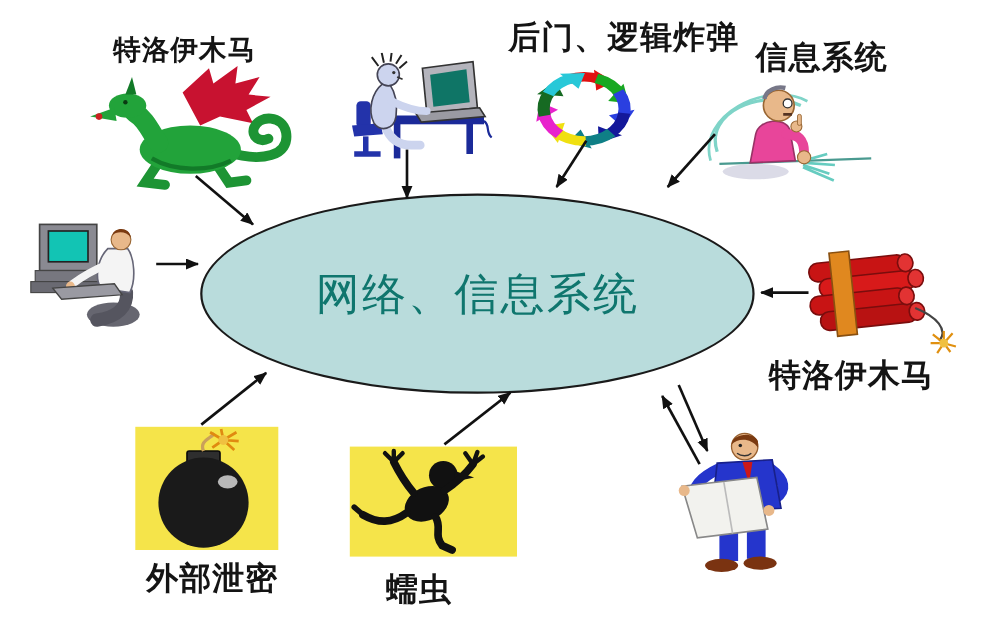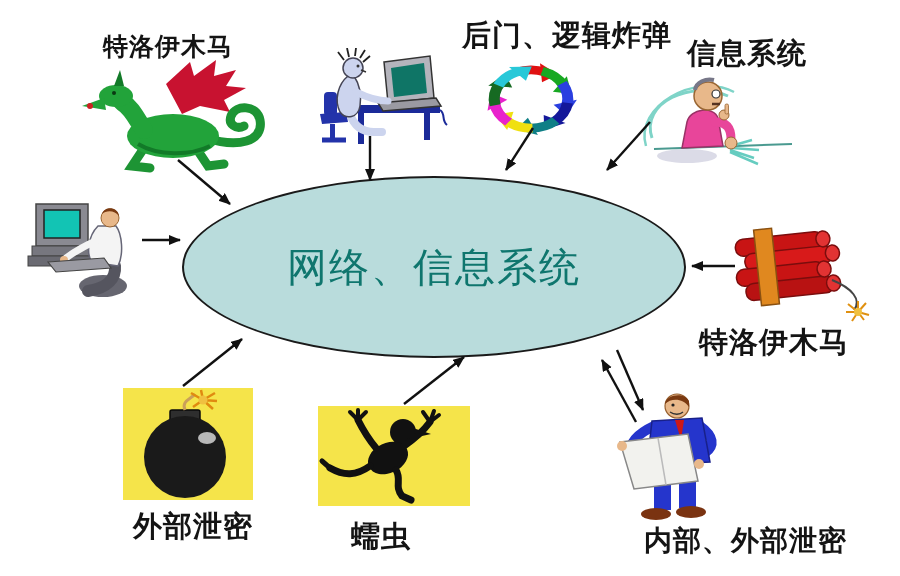--- a/index.html
+++ b/index.html
@@ -31,21 +31,20 @@
   <div class="center-ellipse">
     <div class="center-title">网络、信息系统</div>
   </div>
 
   <div class="label" style="left:103px;top:32px;font-size:25px;">特洛伊木马</div>
   <div class="label" style="left:462px;top:19px;">后门、逻辑炸弹</div>
   <div class="label" style="left:687px;top:37px;">信息系统</div>
   <div class="label" style="left:699px;top:326px;">特洛伊木马</div>
   <div class="label" style="left:133px;top:510px;">外部泄密</div>
   <div class="label" style="left:351px;top:520px;">蠕虫</div>
-  <div class="label small" style="left:644px;top:525px;">内部、外部泄密</div>
 
   <svg class="icon" style="left:78px;top:56px;" width="195" height="120" viewBox="0 0 195 120">
     <path d="M88,28 L112,6 L116,20 L138,4 L136,20 L158,14 L148,30 L168,32 L146,44 L152,56 L122,50 L104,58 Z" fill="#c81230"></path>
     <path d="M128,82 C160,92 186,86 182,64 C179,49 158,48 153,60 C150,68 158,74 166,70" fill="none" stroke="#1d9434" stroke-width="9" stroke-linecap="round"></path>
     <path d="M118,92 L130,110 L146,108" fill="none" stroke="#1d9434" stroke-width="9" stroke-linecap="round"></path>
     <path d="M66,92 L54,110 L72,112" fill="none" stroke="#1d9434" stroke-width="9" stroke-linecap="round"></path>
     <ellipse cx="95" cy="80" rx="46" ry="22" fill="#22a33a"></ellipse>
     <path d="M66,74 C58,62 54,52 44,46" fill="none" stroke="#22a33a" stroke-width="18" stroke-linecap="round"></path>
     <ellipse cx="38" cy="40" rx="17" ry="11" fill="#22a33a"></ellipse>
     <path d="M26,42 L4,50 L28,54 Z" fill="#22a33a"></path>

